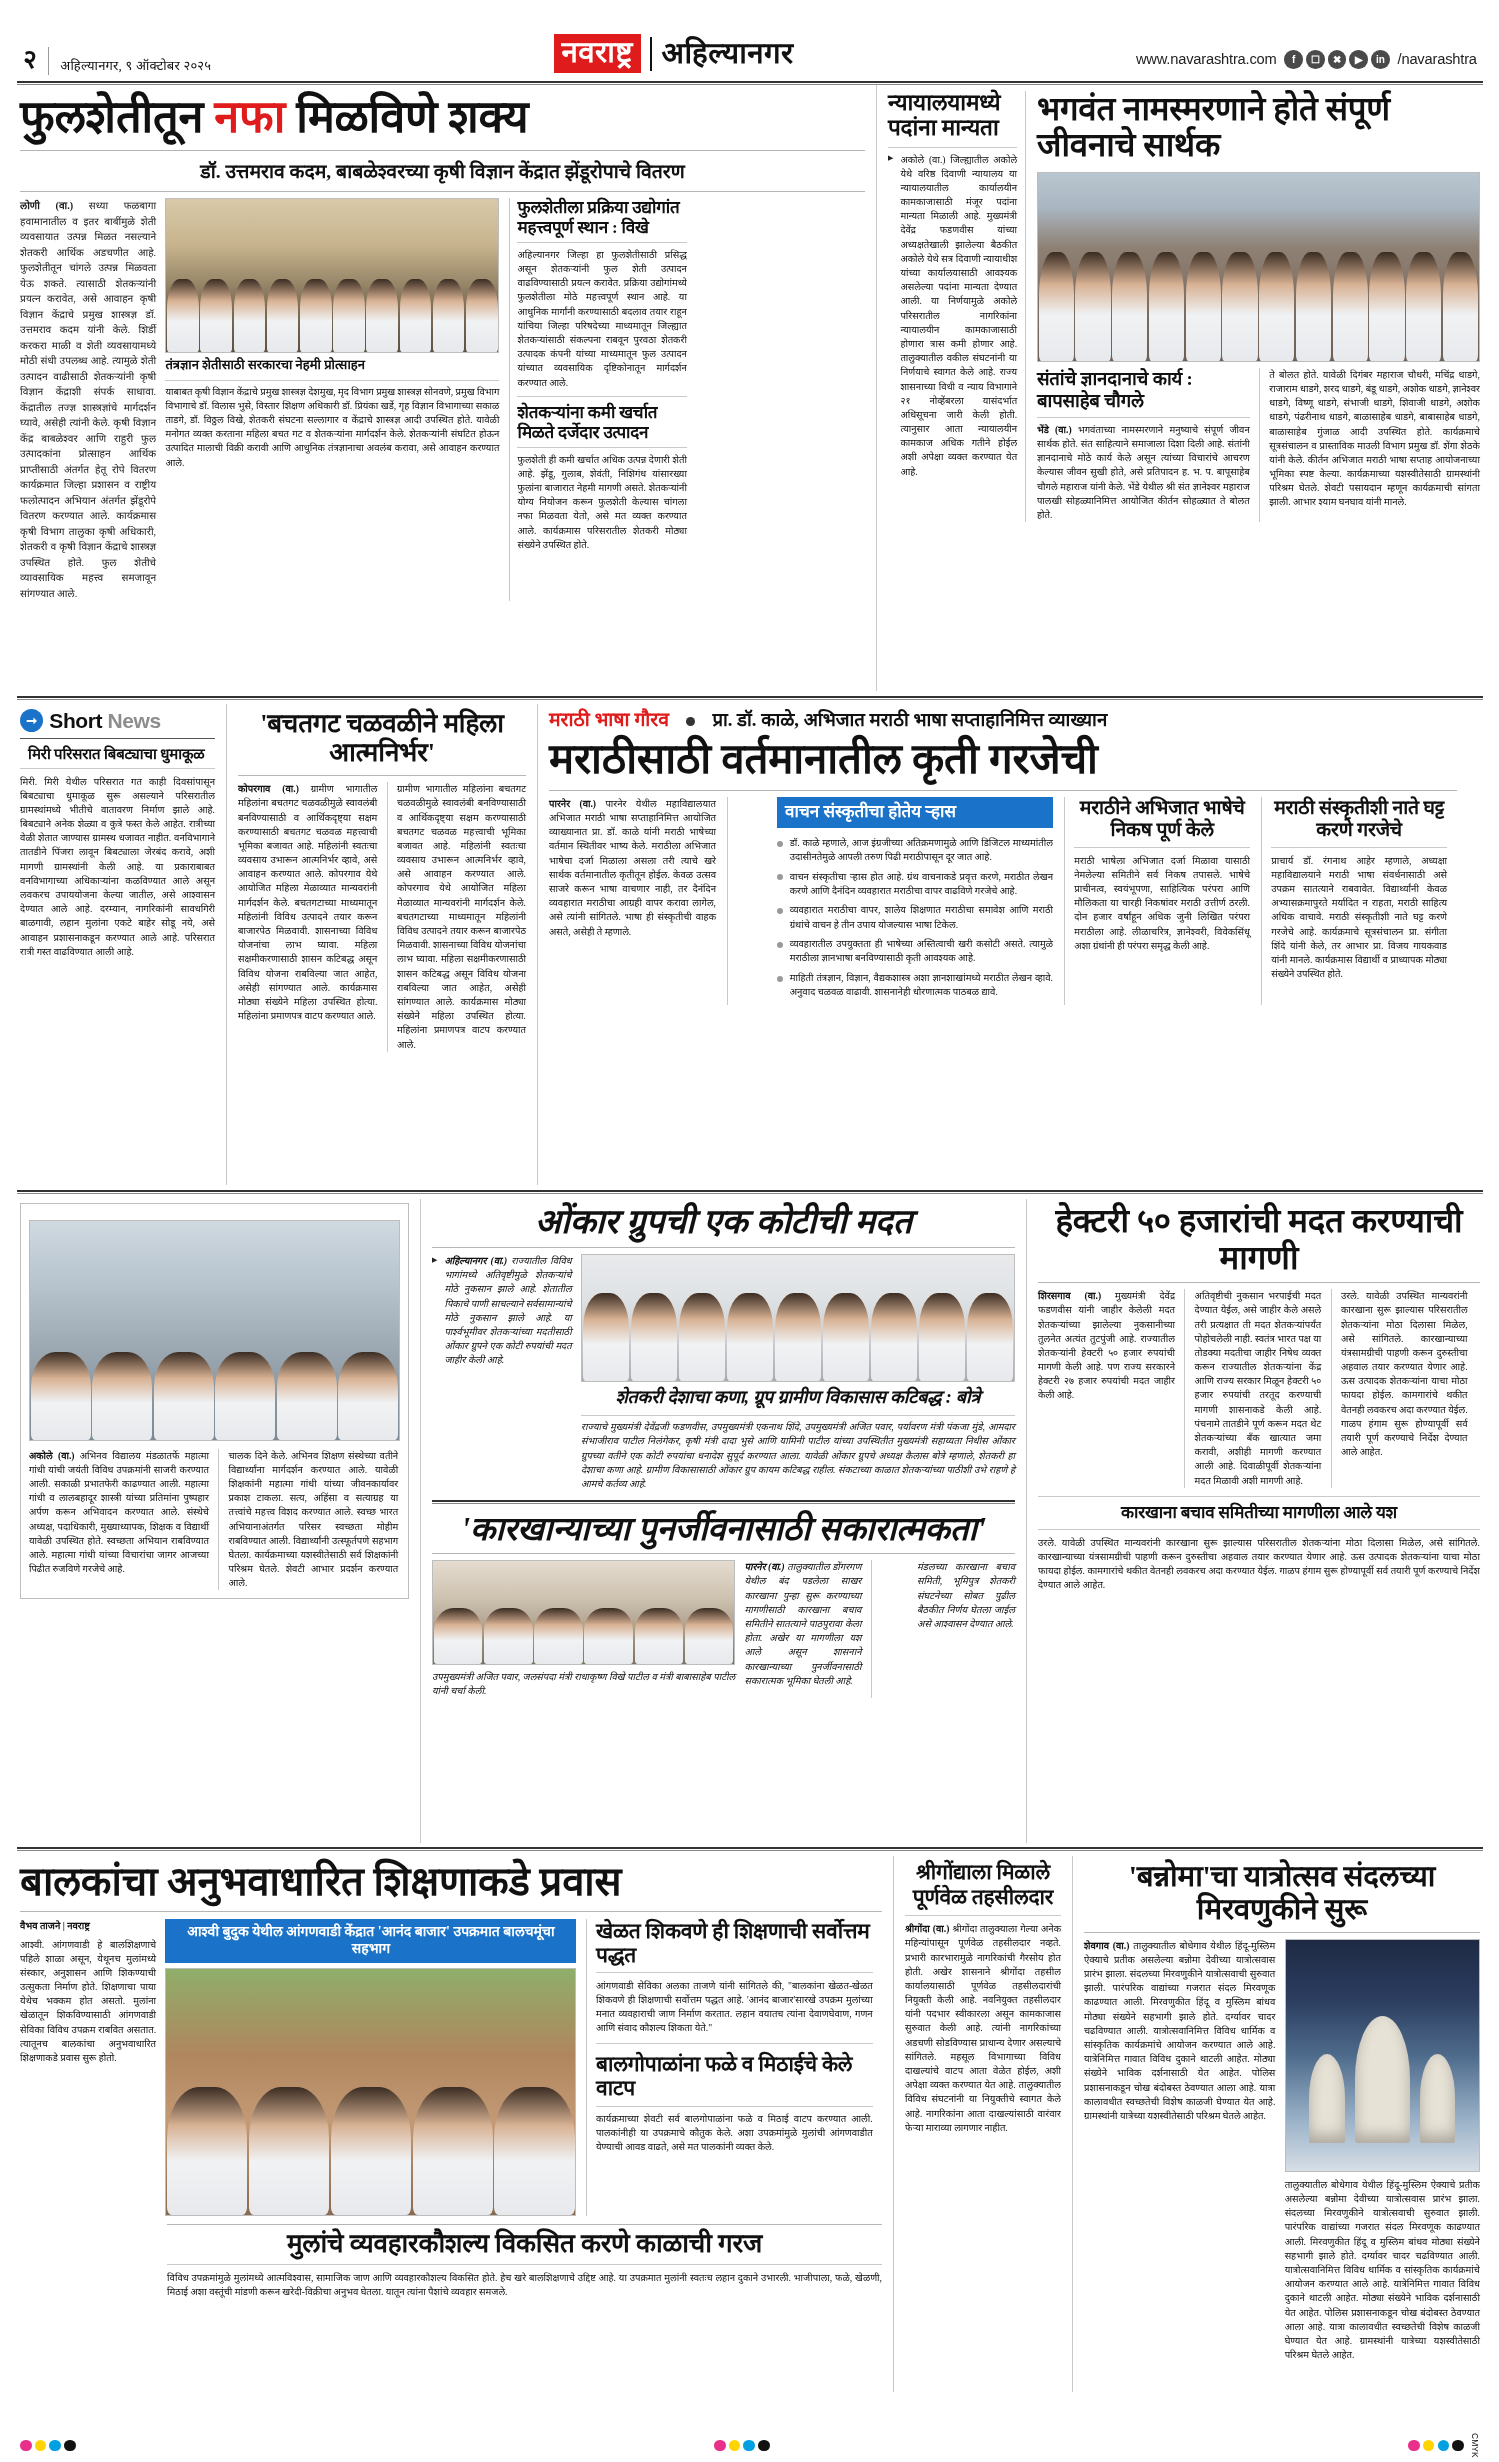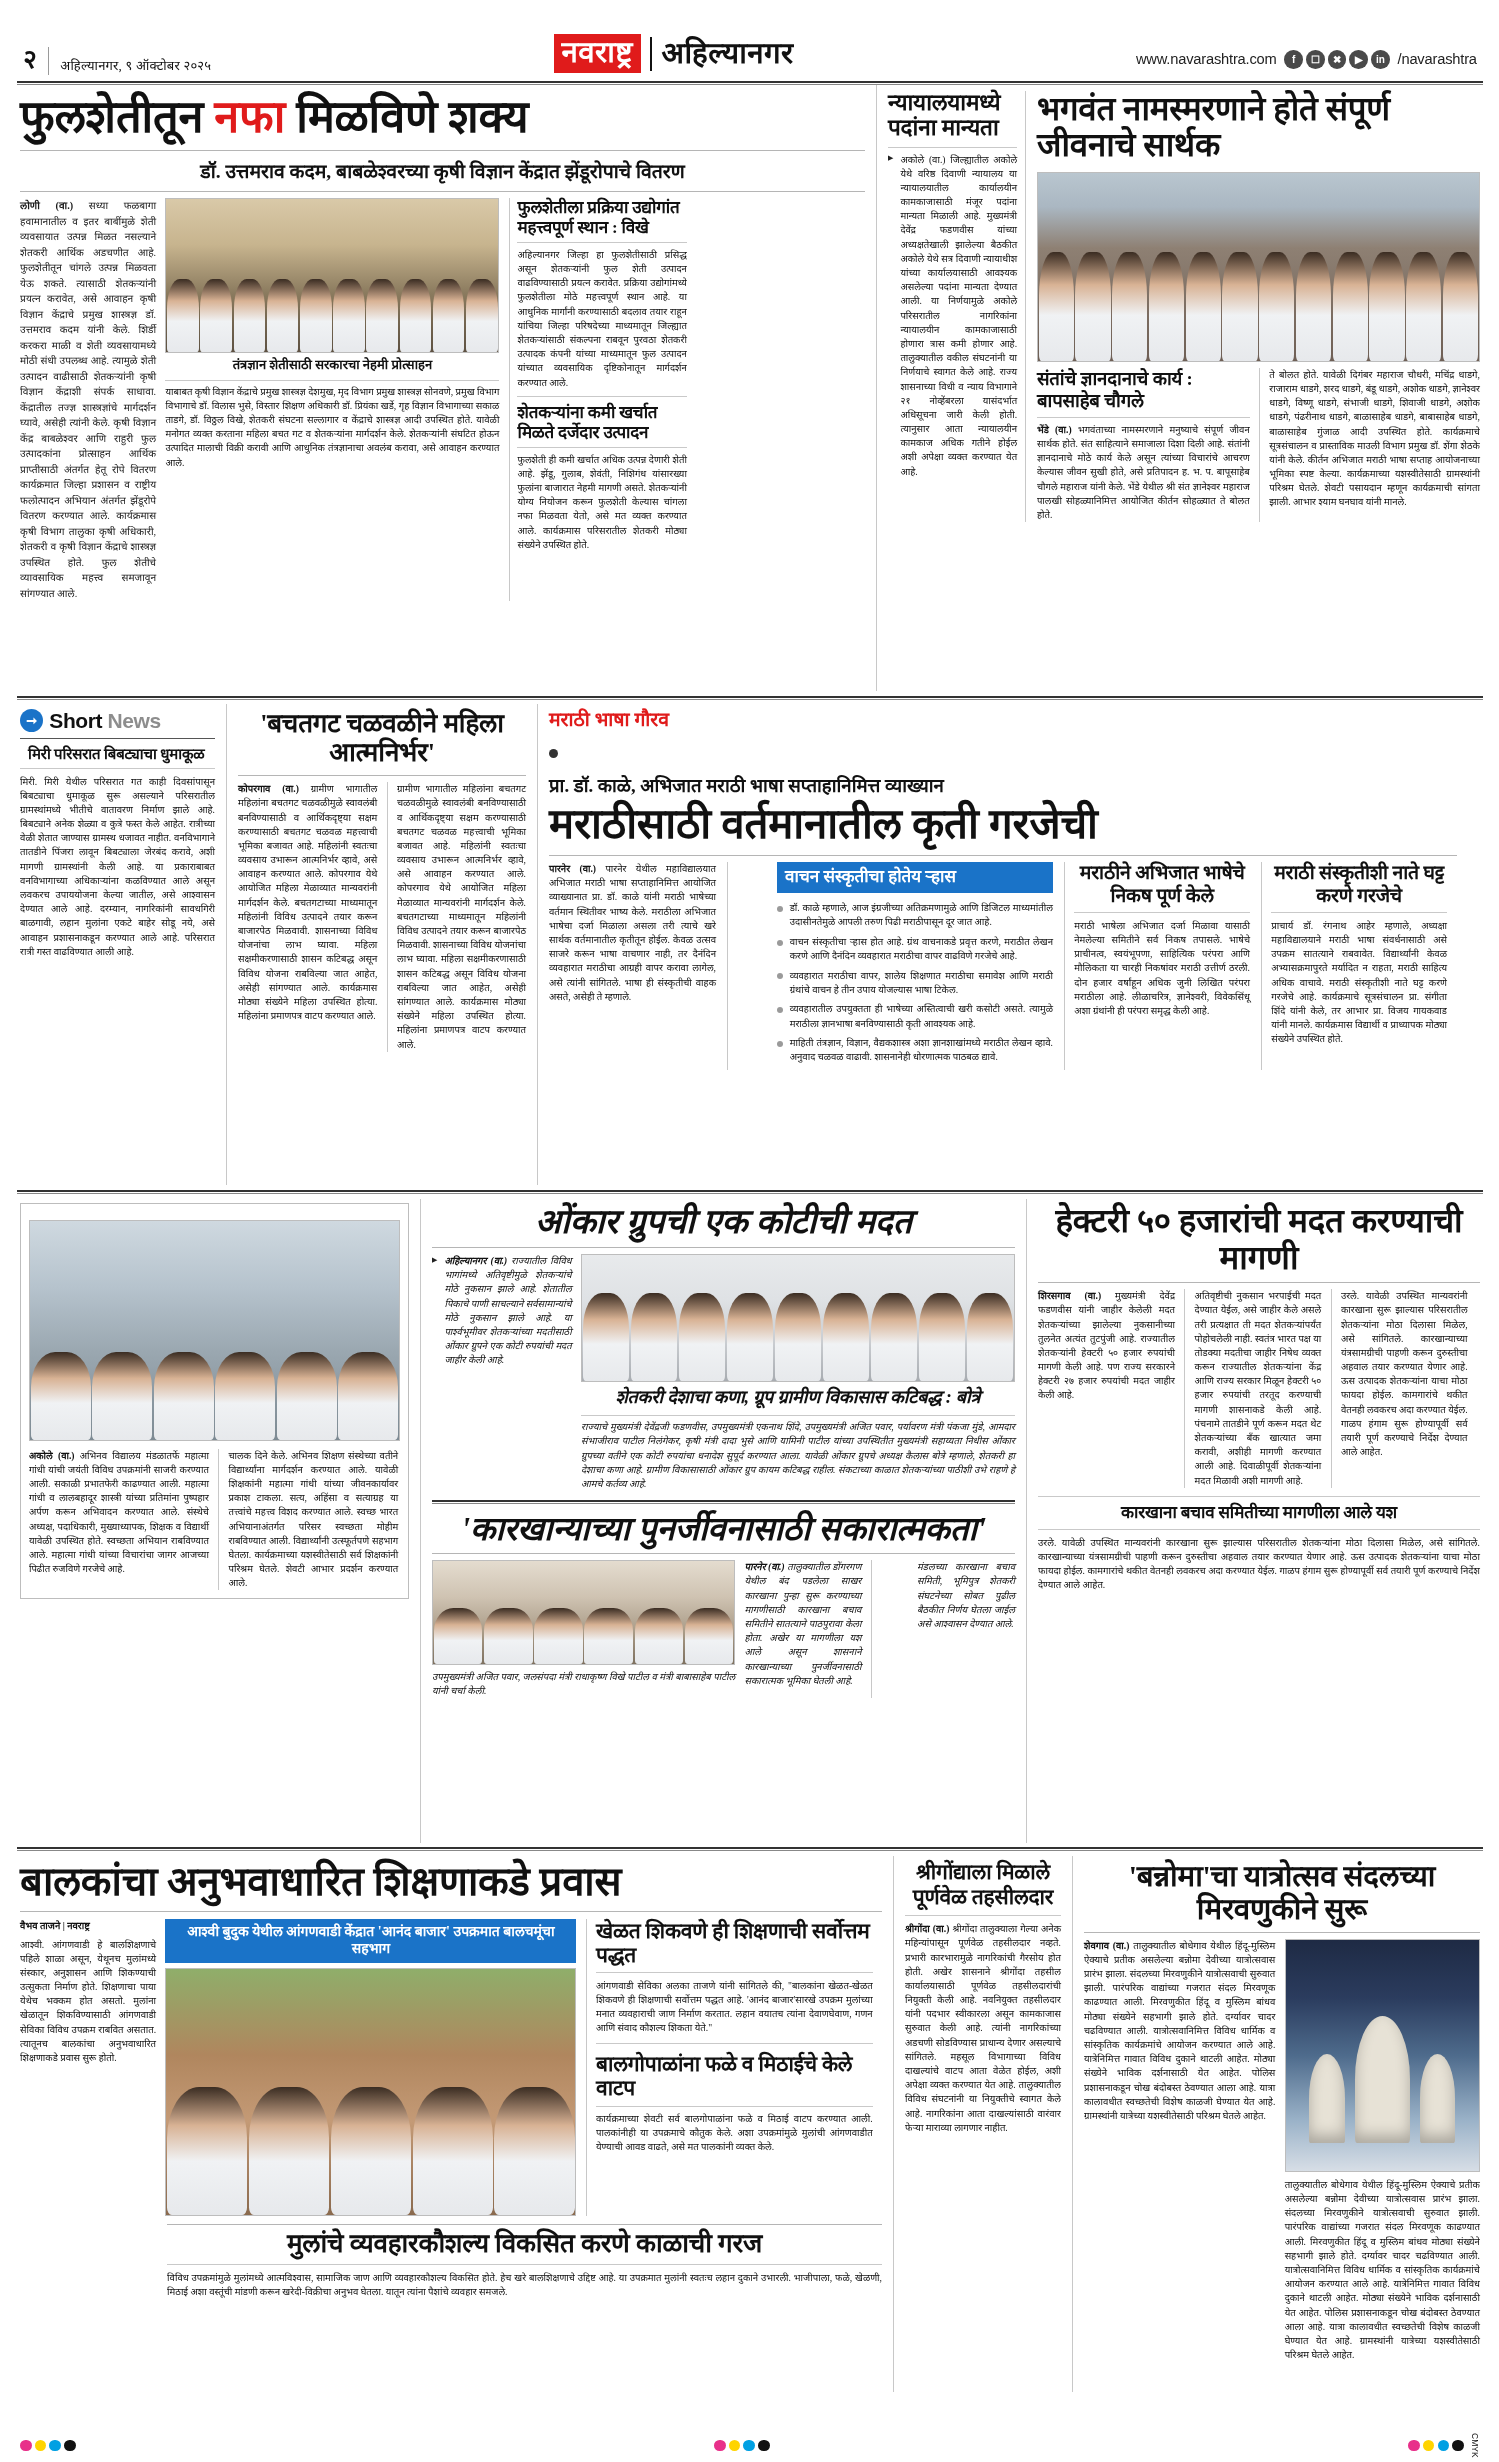--- a/index.html
+++ b/index.html
@@ -230,21 +230,21 @@
                 <i></i>
                 <i></i>
                 <i></i>
                 <i></i>
                 <i></i>
                 <i></i>
                 <i></i>
                 <i></i>
             </div>
           </div>
-          <div class="cap-txt" style="text-align:center;">तंत्रज्ञान शेतीसाठी सरकारचा नेहमी प्रोत्साहन</div>
+          <div class="cap-txt" style="text-align:left;">तंत्रज्ञान शेतीसाठी सरकारचा नेहमी प्रोत्साहन</div>
           <div style="border-top:0.8px solid #c9c9c9;margin:2.3px 0 3.9px;"></div>
           <p class="body-sm">याबाबत कृषी विज्ञान केंद्राचे प्रमुख शास्त्रज्ञ देशमुख, मृद विभाग प्रमुख शास्त्रज्ञ सोनवणे, प्रमुख विभाग विभागाचे डॉ. विलास भुसे, विस्तार शिक्षण अधिकारी डॉ. प्रियंका खर्डे, गृह विज्ञान विभागाच्या सकाळ ताडगे, डॉ. विठ्ठल विखे, शेतकरी संघटना सल्लागार व केंद्राचे शास्त्रज्ञ आदी उपस्थित होते. यावेळी मनोगत व्यक्त करताना महिला बचत गट व शेतकऱ्यांना मार्गदर्शन केले. शेतकऱ्यांनी संघटित होऊन उत्पादित मालाची विक्री करावी आणि आधुनिक तंत्रज्ञानाचा अवलंब करावा, असे आवाहन करण्यात आले.</p>
         </div>
         <div style="width:186px;" class="col-div pad">
           <div class="hl hl-sm" style="font-size:17px;line-height:1.15;">फुलशेतीला प्रक्रिया उद्योगांत महत्त्वपूर्ण स्थान : विखे</div>
           <div style="border-top:0.8px solid #c9c9c9;margin:4.7px 0;"></div>
           <p class="body-sm">अहिल्यानगर जिल्हा हा फुलशेतीसाठी प्रसिद्ध असून शेतकऱ्यांनी फुल शेती उत्पादन वाढविण्यासाठी प्रयत्न करावेत. प्रक्रिया उद्योगांमध्ये फुलशेतीला मोठे महत्त्वपूर्ण स्थान आहे. या आधुनिक मार्गांनी करण्यासाठी बदलाव तयार राहून यांचिया जिल्हा परिषदेच्या माध्यमातून जिल्ह्यात शेतकऱ्यांसाठी संकल्पना राबवून पुरवठा शेतकरी उत्पादक कंपनी यांच्या माध्यमातून फुल उत्पादन यांच्यात व्यवसायिक दृष्टिकोनातून मार्गदर्शन करण्यात आले.</p>
           <div style="border-top:0.8px solid #c9c9c9;margin:6.2px 0;"></div>
           <div class="hl hl-sm" style="font-size:17px;line-height:1.15;">शेतकऱ्यांना कमी खर्चात मिळते दर्जेदार उत्पादन</div>
           <div style="border-top:0.8px solid #c9c9c9;margin:4.7px 0;"></div>
@@ -319,21 +319,21 @@
           <p class="body-sm"><span class="dateline">कोपरगाव (वा.)</span>
             <span>ग्रामीण भागातील महिलांना बचतगट चळवळीमुळे स्वावलंबी बनविण्यासाठी व आर्थिकदृष्ट्या सक्षम करण्यासाठी बचतगट चळवळ महत्त्वाची भूमिका बजावत आहे. महिलांनी स्वतःचा व्यवसाय उभारून आत्मनिर्भर व्हावे, असे आवाहन करण्यात आले. कोपरगाव येथे आयोजित महिला मेळाव्यात मान्यवरांनी मार्गदर्शन केले. बचतगटाच्या माध्यमातून महिलांनी विविध उत्पादने तयार करून बाजारपेठ मिळवावी. शासनाच्या विविध योजनांचा लाभ घ्यावा. महिला सक्षमीकरणासाठी शासन कटिबद्ध असून विविध योजना राबविल्या जात आहेत, असेही सांगण्यात आले. कार्यक्रमास मोठ्या संख्येने महिला उपस्थित होत्या. महिलांना प्रमाणपत्र वाटप करण्यात आले.</span></p>
         </div>
         <div style="width:140px;" class="col-div">
           <p class="body-sm" style="padding-left:9.3px;">ग्रामीण भागातील महिलांना बचतगट चळवळीमुळे स्वावलंबी बनविण्यासाठी व आर्थिकदृष्ट्या सक्षम करण्यासाठी बचतगट चळवळ महत्त्वाची भूमिका बजावत आहे. महिलांनी स्वतःचा व्यवसाय उभारून आत्मनिर्भर व्हावे, असे आवाहन करण्यात आले. कोपरगाव येथे आयोजित महिला मेळाव्यात मान्यवरांनी मार्गदर्शन केले. बचतगटाच्या माध्यमातून महिलांनी विविध उत्पादने तयार करून बाजारपेठ मिळवावी. शासनाच्या विविध योजनांचा लाभ घ्यावा. महिला सक्षमीकरणासाठी शासन कटिबद्ध असून विविध योजना राबविल्या जात आहेत, असेही सांगण्यात आले. कार्यक्रमास मोठ्या संख्येने महिला उपस्थित होत्या. महिलांना प्रमाणपत्र वाटप करण्यात आले.</p>
         </div>
       </div>
     </div>
 
     <div style="width:922px;padding:4.7px 3.1px 0 11px;">
-      <div style="display:flex;align-items:baseline;gap:17px;flex-direction:column;">
+      <div style="display:flex;align-items:baseline;gap:17px;">
         <span class="kicker red" style="font-size:19.4px;">मराठी भाषा गौरव</span>
         <span style="width:9.3px;height:9.3px;border-radius:50%;background:#333;display:inline-block;"></span>
         <span class="kicker" style="font-size:18.6px;">प्रा. डॉ. काळे, अभिजात मराठी भाषा सप्ताहानिमित्त व्याख्यान</span>
       </div>
       <div class="hl" style="font-size:42px;line-height:1.08;margin-top:4.7px;">मराठीसाठी वर्तमानातील कृती गरजेची</div>
       <div style="border-top:0.8px solid #b5b5b5;margin:7.8px 0 6.2px;"></div>
 
       <div class="row" style="gap:11px;">
         <div style="width:167px;">
           <p class="body-sm"><span class="dateline">पारनेर (वा.)</span>

